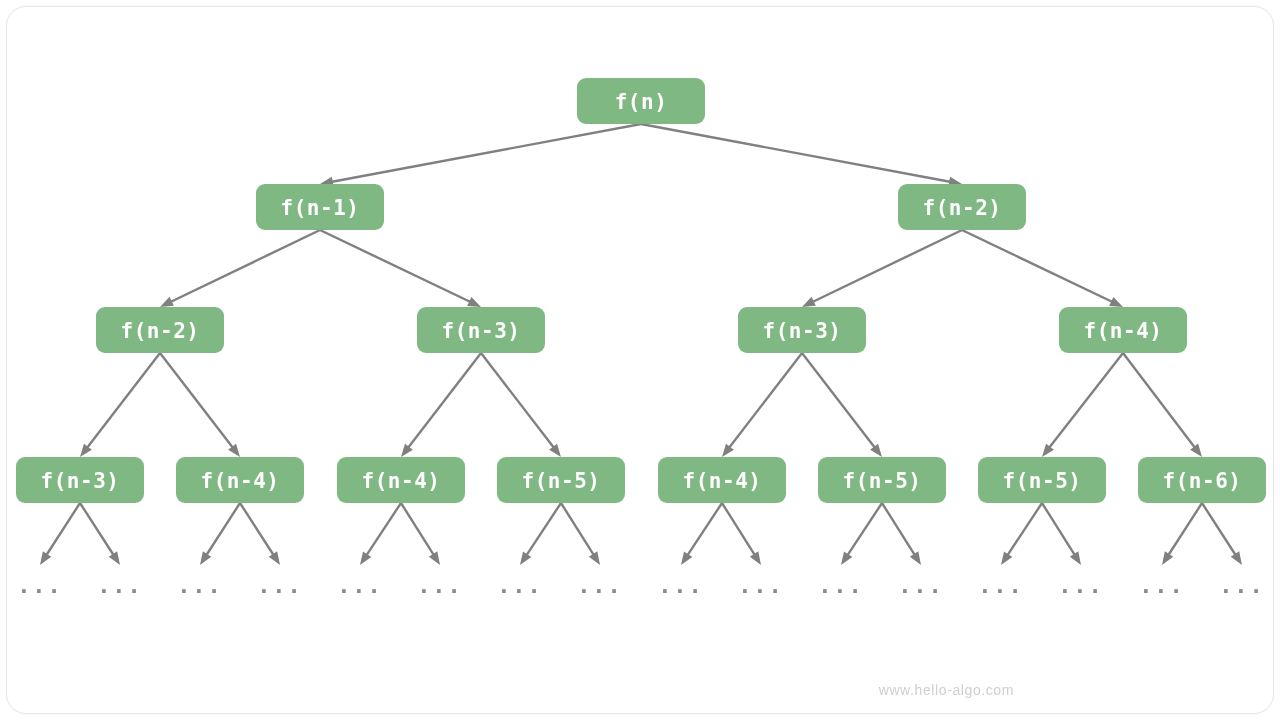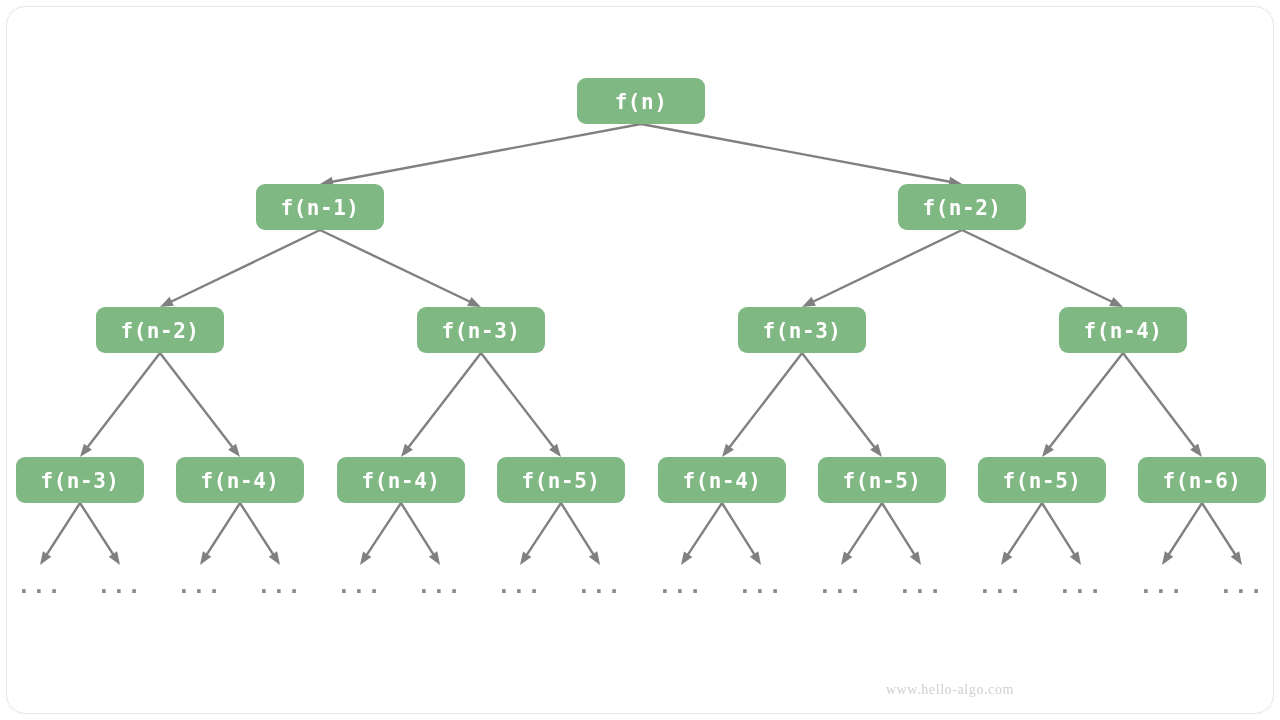--- a/index.html
+++ b/index.html
@@ -65,21 +65,21 @@
     font-weight: bold;
     text-anchor: middle;
     dominant-baseline: central;
     letter-spacing: 2px;
   }
   .watermark {
     position: absolute;
     right: 38px;
     bottom: 22px;
     color: #cfcfcf;
-    font-family: Liberation Serif, serif;
+    font-family: Liberation Sans, sans-serif;
     font-size: 14px;
     letter-spacing: 0.6px;
     user-select: none;
   }
 </style>
 </head>
 <body>
 
 <div id="canvas">
   <div class="frame"></div>

